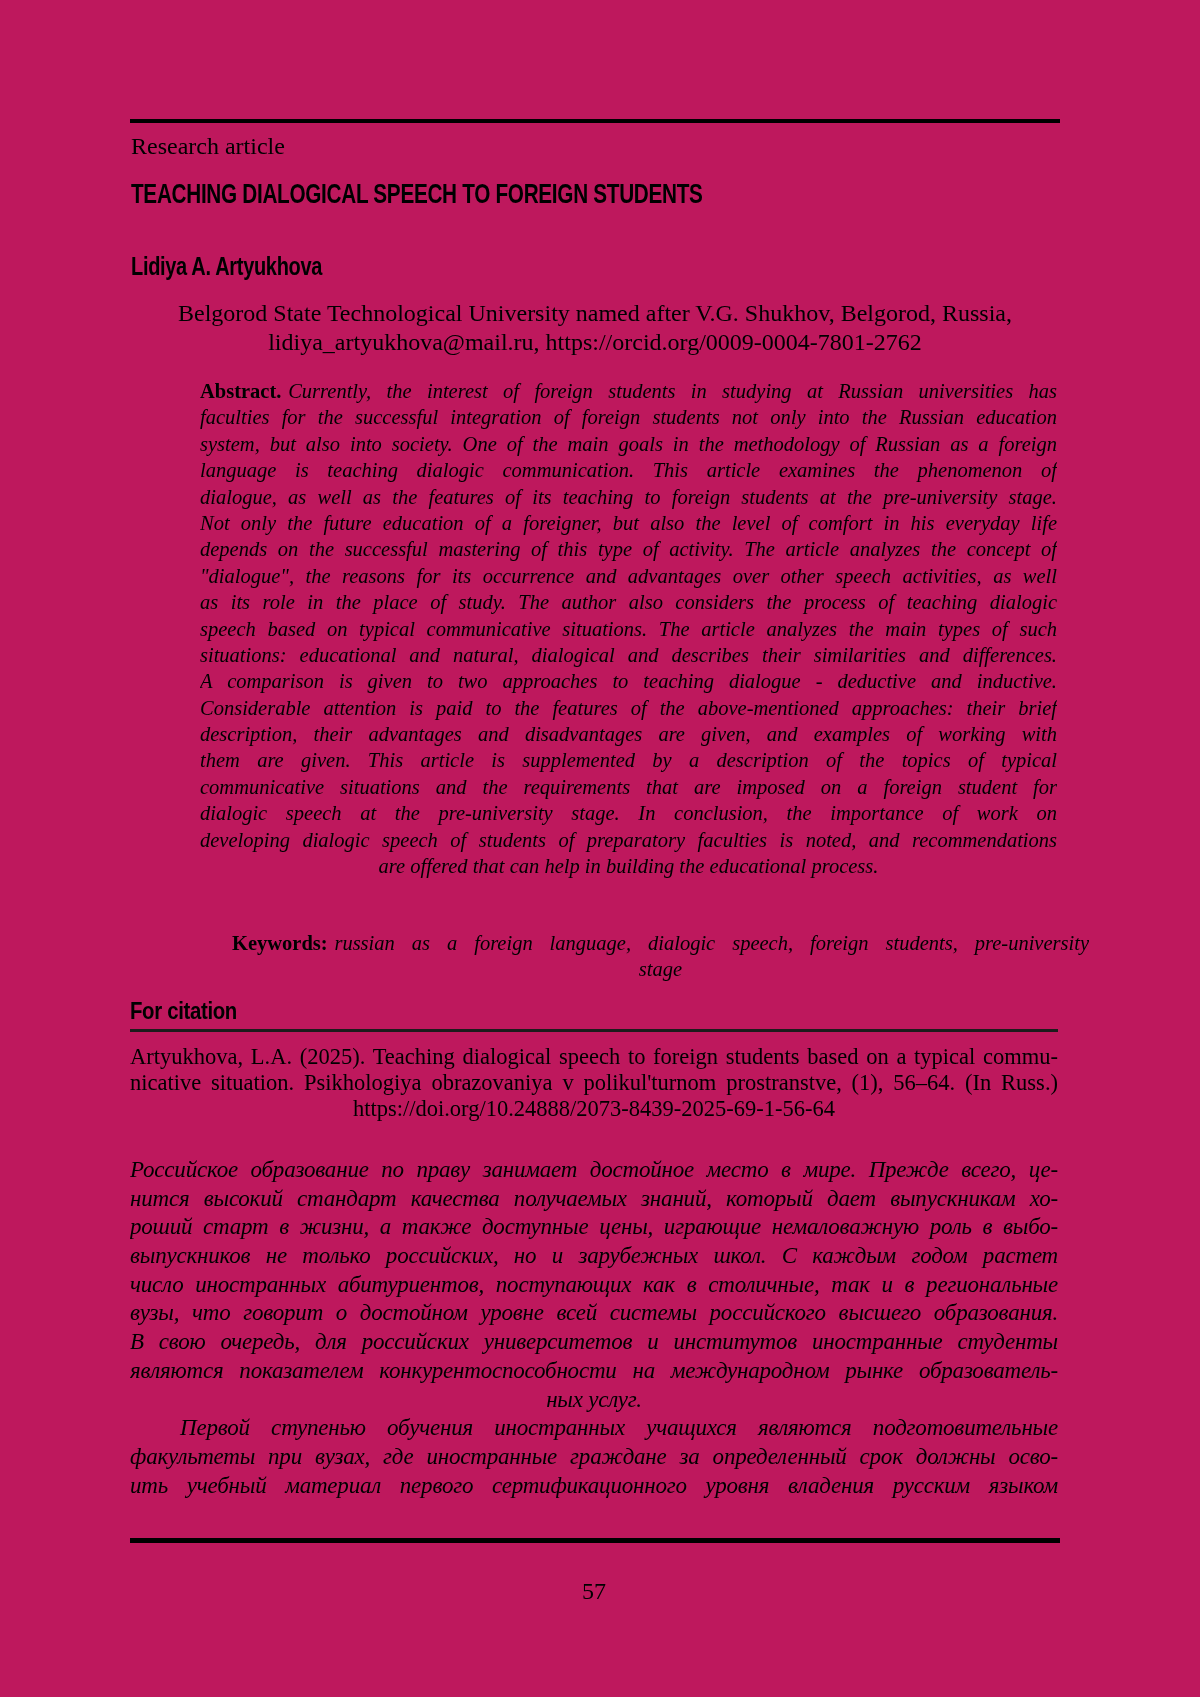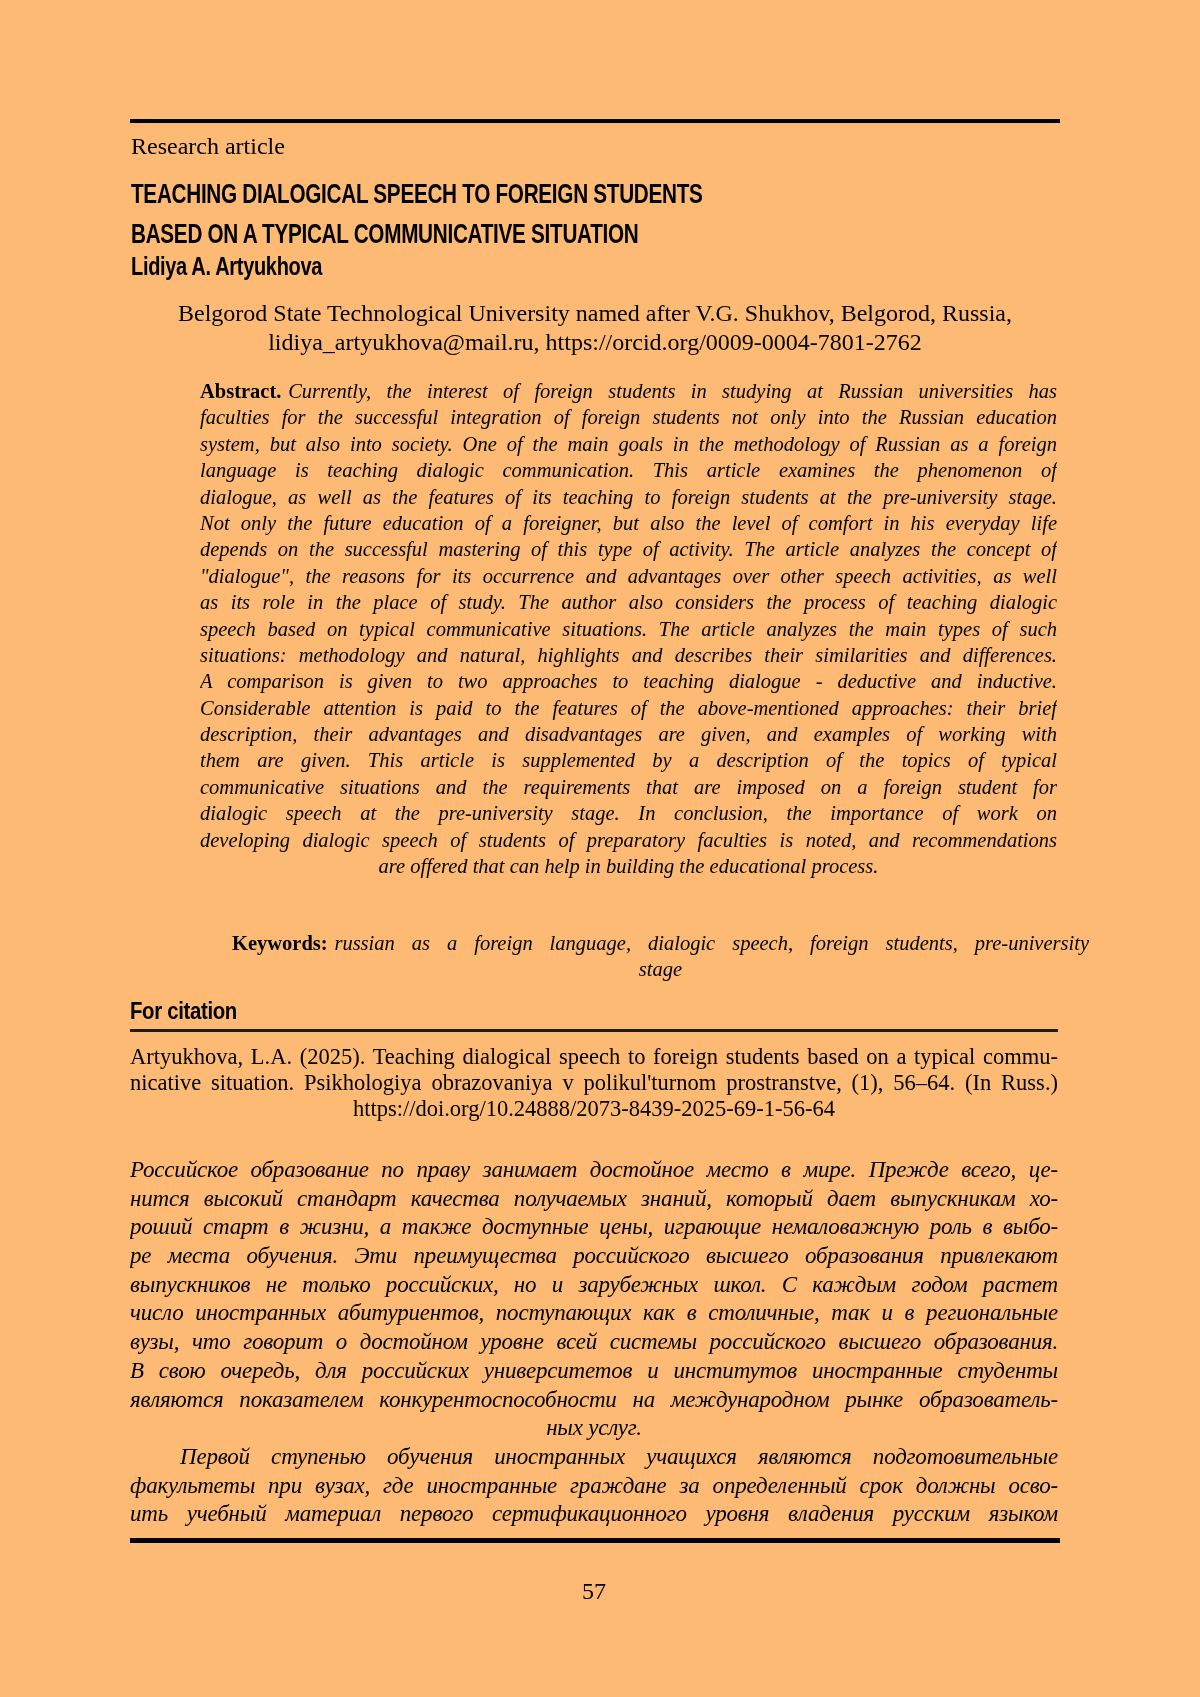--- a/index.html
+++ b/index.html
@@ -1,16 +1,16 @@
 <!DOCTYPE html>
 <html lang="ru"><head>
 <meta charset="utf-8">
 <style>
   html,body{margin:0;padding:0;background:#ffffff;}
-  .page{position:relative;width:1200px;height:1697px;background:#fdba74;
+  .page{position:relative;width:1200px;height:1697px;background:#be185d;
         font-family:"Liberation Serif",serif;color:#000;overflow:hidden;}
   .abs{position:absolute;}
   .rule{position:absolute;background:#000;}
   
   .cond{font-family:"Liberation Sans",sans-serif;font-weight:700;
         display:inline-block;transform-origin:0 50%;white-space:nowrap;
         letter-spacing:-0.4px;}
   
   .ln{overflow:hidden;}
   .ln::after{content:"";display:inline-block;width:100%;height:0;}
@@ -42,21 +42,20 @@
 <body>
 
 <div class="page">
 
   <div class="rule" style="left:130px;top:119px;width:930px;height:4px;"></div>
 
   <div class="abs type-label" style="left:131px;top:133px;">Research article</div>
 
   <div class="abs title-wrap" style="left:131px;top:176px;">
     <div><span class="cond title-line">TEACHING DIALOGICAL SPEECH TO FOREIGN STUDENTS</span></div>
-    <div><span class="cond title-line">BASED ON A TYPICAL COMMUNICATIVE SITUATION</span></div>
   </div>
 
   <div class="abs" style="left:131px;top:252px;">
     <span class="cond author-line">Lidiya A. Artyukhova</span>
   </div>
 
   <div class="abs affil" style="left:131px;top:299px;">
     <div class="ln l">Belgorod State Technological University named after V.G. Shukhov, Belgorod, Russia,</div>
     <div class="ln l">lidiya_artyukhova@mail.ru, https://orcid.org/0009-0004-7801-2762</div>
   </div>
@@ -67,21 +66,21 @@
     </div>
     <div class="ln j">faculties for the successful integration of foreign students not only into the Russian education</div>
     <div class="ln j">system, but also into society. One of the main goals in the methodology of Russian as a foreign</div>
     <div class="ln j">language is teaching dialogic communication. This article examines the phenomenon of</div>
     <div class="ln j">dialogue, as well as the features of its teaching to foreign students at the pre-university stage.</div>
     <div class="ln j">Not only the future education of a foreigner, but also the level of comfort in his everyday life</div>
     <div class="ln j">depends on the successful mastering of this type of activity. The article analyzes the concept of</div>
     <div class="ln j">"dialogue", the reasons for its occurrence and advantages over other speech activities, as well</div>
     <div class="ln j">as its role in the place of study. The author also considers the process of teaching dialogic</div>
     <div class="ln j">speech based on typical communicative situations. The article analyzes the main types of such</div>
-    <div class="ln j">situations: methodology and natural, highlights and describes their similarities and differences.</div>
+    <div class="ln j">situations: educational and natural, dialogical and describes their similarities and differences.</div>
     <div class="ln j">A comparison is given to two approaches to teaching dialogue - deductive and inductive.</div>
     <div class="ln j">Considerable attention is paid to the features of the above-mentioned approaches: their brief</div>
     <div class="ln j">description, their advantages and disadvantages are given, and examples of working with</div>
     <div class="ln j">them are given. This article is supplemented by a description of the topics of typical</div>
     <div class="ln j">communicative situations and the requirements that are imposed on a foreign student for</div>
     <div class="ln j">dialogic speech at the pre-university stage. In conclusion, the importance of work on</div>
     <div class="ln j">developing dialogic speech of students of preparatory faculties is noted, and recommendations</div>
     <div class="ln l">are offered that can help in building the educational process.</div>
   </div>
 
@@ -102,21 +101,20 @@
     <div class="ln j">
       <span class="rm">nicative situation. </span><span class="it">Psikhologiya obrazovaniya v polikul'turnom prostranstve</span><span class="rm">, (1), 56–64. (In Russ.)</span>
     </div>
     <div class="ln l">https://doi.org/10.24888/2073-8439-2025-69-1-56-64</div>
   </div>
 
   <div class="abs body-text" style="left:130px;top:1156px;">
     <div class="ln j">Российское образование по праву занимает достойное место в мире. Прежде всего, це-</div>
     <div class="ln j">нится высокий стандарт качества получаемых знаний, который дает выпускникам хо-</div>
     <div class="ln j">роший старт в жизни, а также доступные цены, играющие немаловажную роль в выбо-</div>
-    <div class="ln j">ре места обучения. Эти преимущества российского высшего образования привлекают</div>
     <div class="ln j">выпускников не только российских, но и зарубежных школ. С каждым годом растет</div>
     <div class="ln j">число иностранных абитуриентов, поступающих как в столичные, так и в региональные</div>
     <div class="ln j">вузы, что говорит о достойном уровне всей системы российского высшего образования.</div>
     <div class="ln j">В свою очередь, для российских университетов и институтов иностранные студенты</div>
     <div class="ln j">являются показателем конкурентоспособности на международном рынке образователь-</div>
     <div class="ln l">ных услуг.</div>
     <div class="ln j indent1">Первой ступенью обучения иностранных учащихся являются подготовительные</div>
     <div class="ln j">факультеты при вузах, где иностранные граждане за определенный срок должны осво-</div>
     <div class="ln j">ить учебный материал первого сертификационного уровня владения русским языком</div>
   </div>

